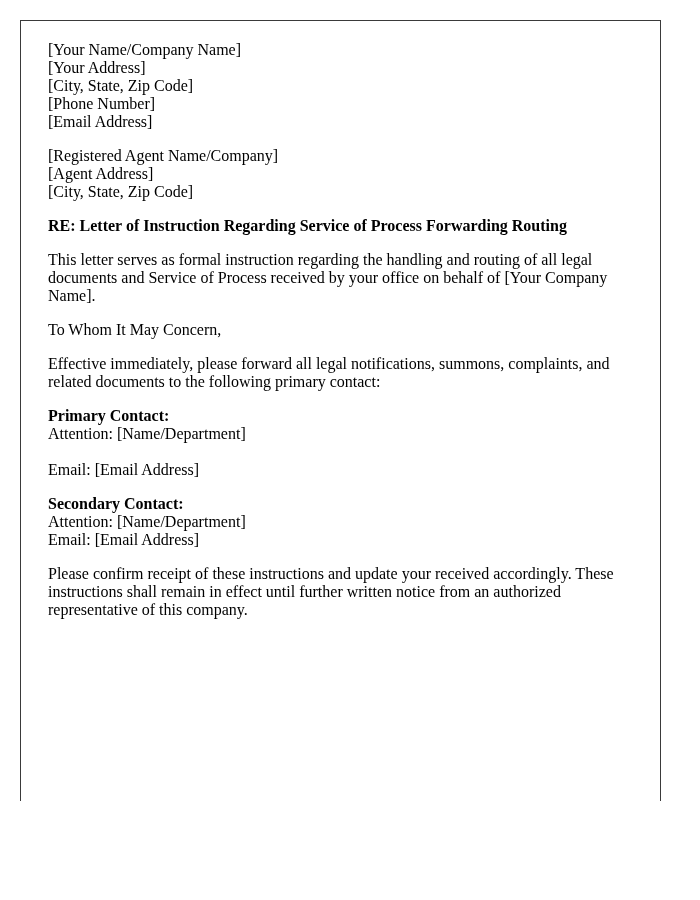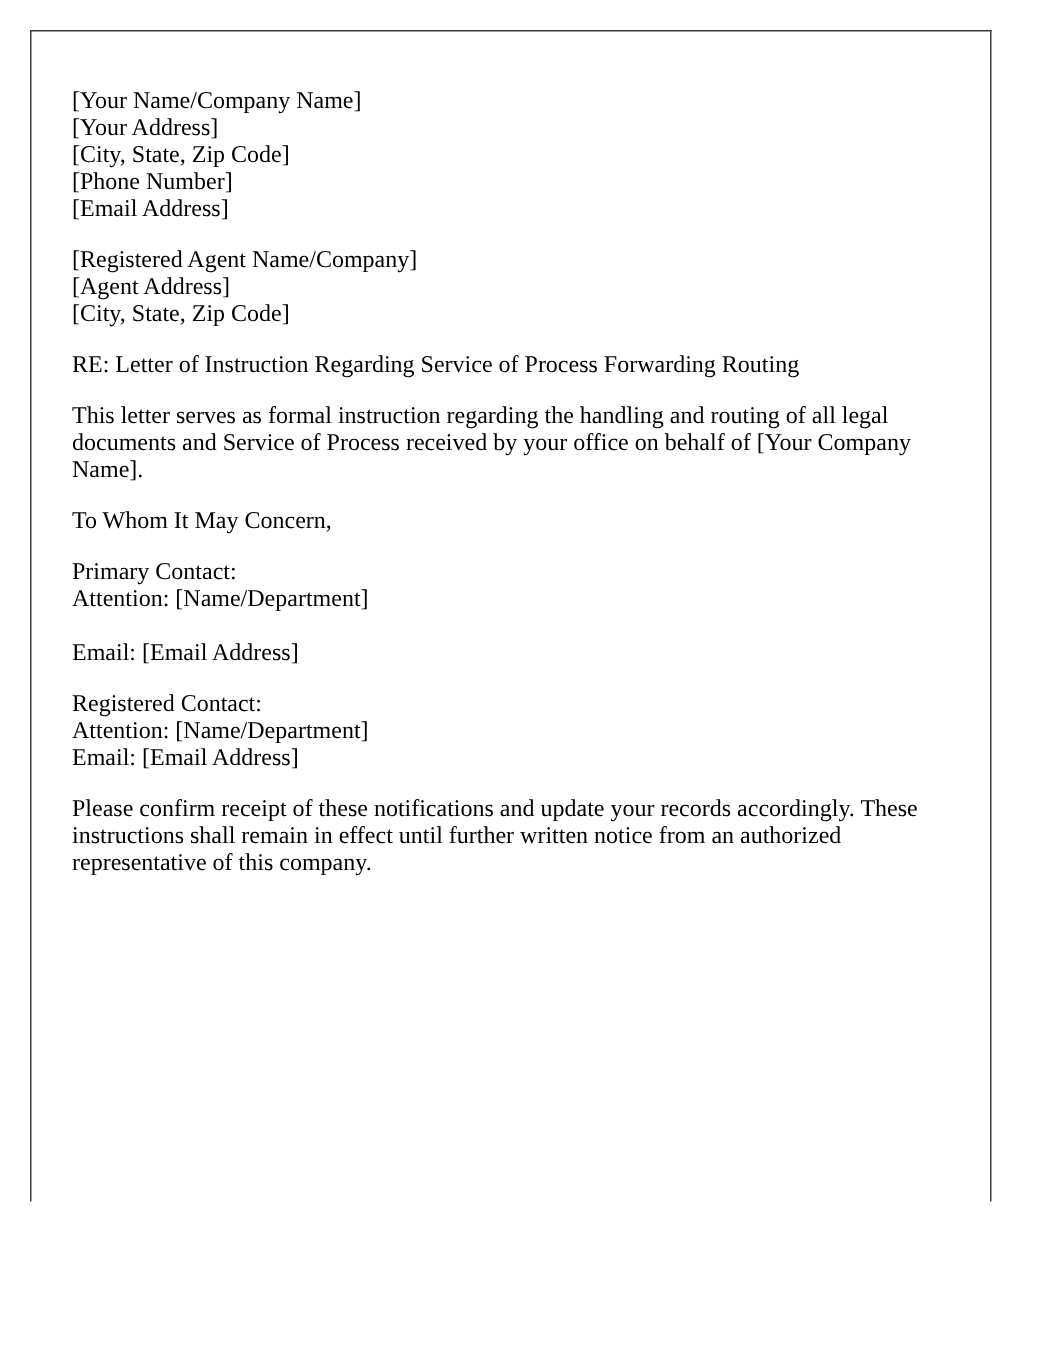--- a/index.html
+++ b/index.html
@@ -18,30 +18,30 @@
   }
   .page {
     position: absolute;
     left: 20px;
     top: 20px;
     width: 641px;
     height: 781px;
     box-sizing: border-box;
     border: 1px solid #3a3a3a;
     border-bottom: none;
-    padding: 22px 27px 0 27px;
+    padding: 4px 27px 0 27px;
     overflow: hidden;
     background: #ffffff;
   }
   .page p {
     margin: 16px 0;
     line-height: 18px;
   }
   .bold {
-    font-weight: normal;
+    font-weight: bold;
   }
 </style>
 </head>
 <body>
 
 <div class="page">
 
   <p>
     <span>[Your Name/Company Name]</span><br>
     <span>[Your Address]</span><br>
@@ -56,31 +56,32 @@
     <span>[Agent Address]</span><br>
     <span>[City, State, Zip Code]</span>
   </p>
 
   <p class="bold">RE: Letter of Instruction Regarding Service of Process Forwarding Routing</p>
 
   <p>This letter serves as formal instruction regarding the handling and routing of all legal documents and Service of Process received by your office on behalf of [Your Company Name].</p>
 
   <p>To Whom It May Concern,</p>
 
+  <p>Effective immediately, please forward all legal notifications, summons, complaints, and related documents to the following primary contact:</p>
 
   <p>
     <span class="bold">Primary Contact:</span><br>
     <span>Attention: [Name/Department]</span><br>
     <br>
     <span>Email: [Email Address]</span><br>
   </p>
 
 
 
   <p>
-    <span class="bold">Registered Contact:</span><br>
+    <span class="bold">Secondary Contact:</span><br>
     <span>Attention: [Name/Department]</span><br>
     <span>Email: [Email Address]</span>
   </p>
 
-  <p>Please confirm receipt of these notifications and update your records accordingly. These instructions shall remain in effect until further written notice from an authorized representative of this company.</p>
+  <p>Please confirm receipt of these instructions and update your received accordingly. These instructions shall remain in effect until further written notice from an authorized representative of this company.</p>
 
 </div>
 
 </body></html>

